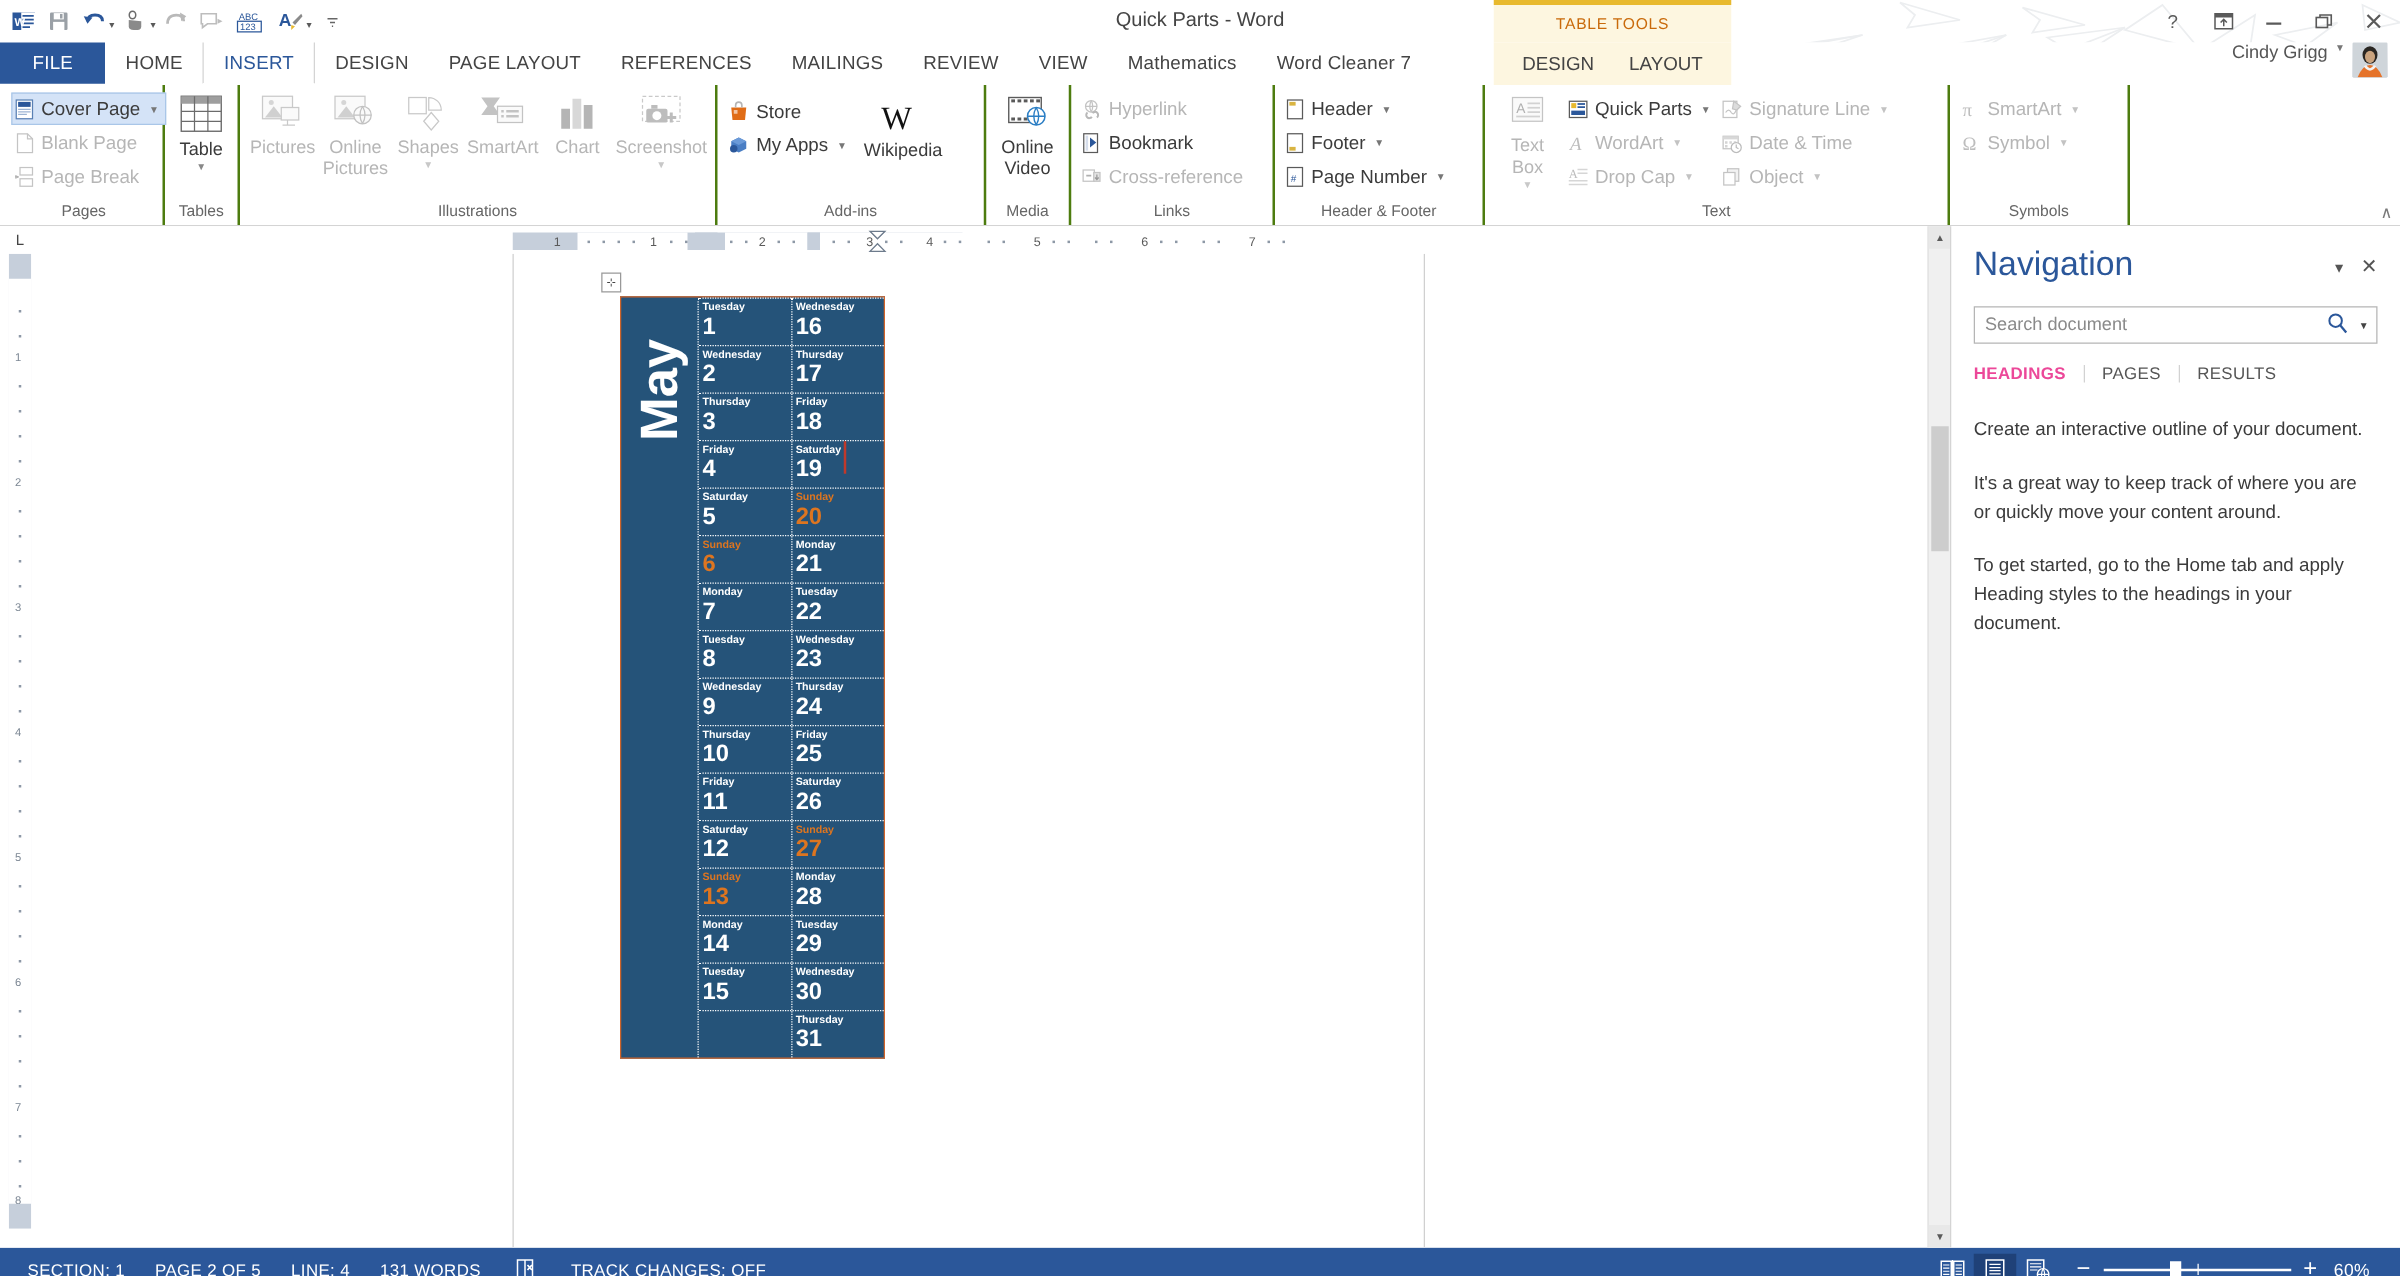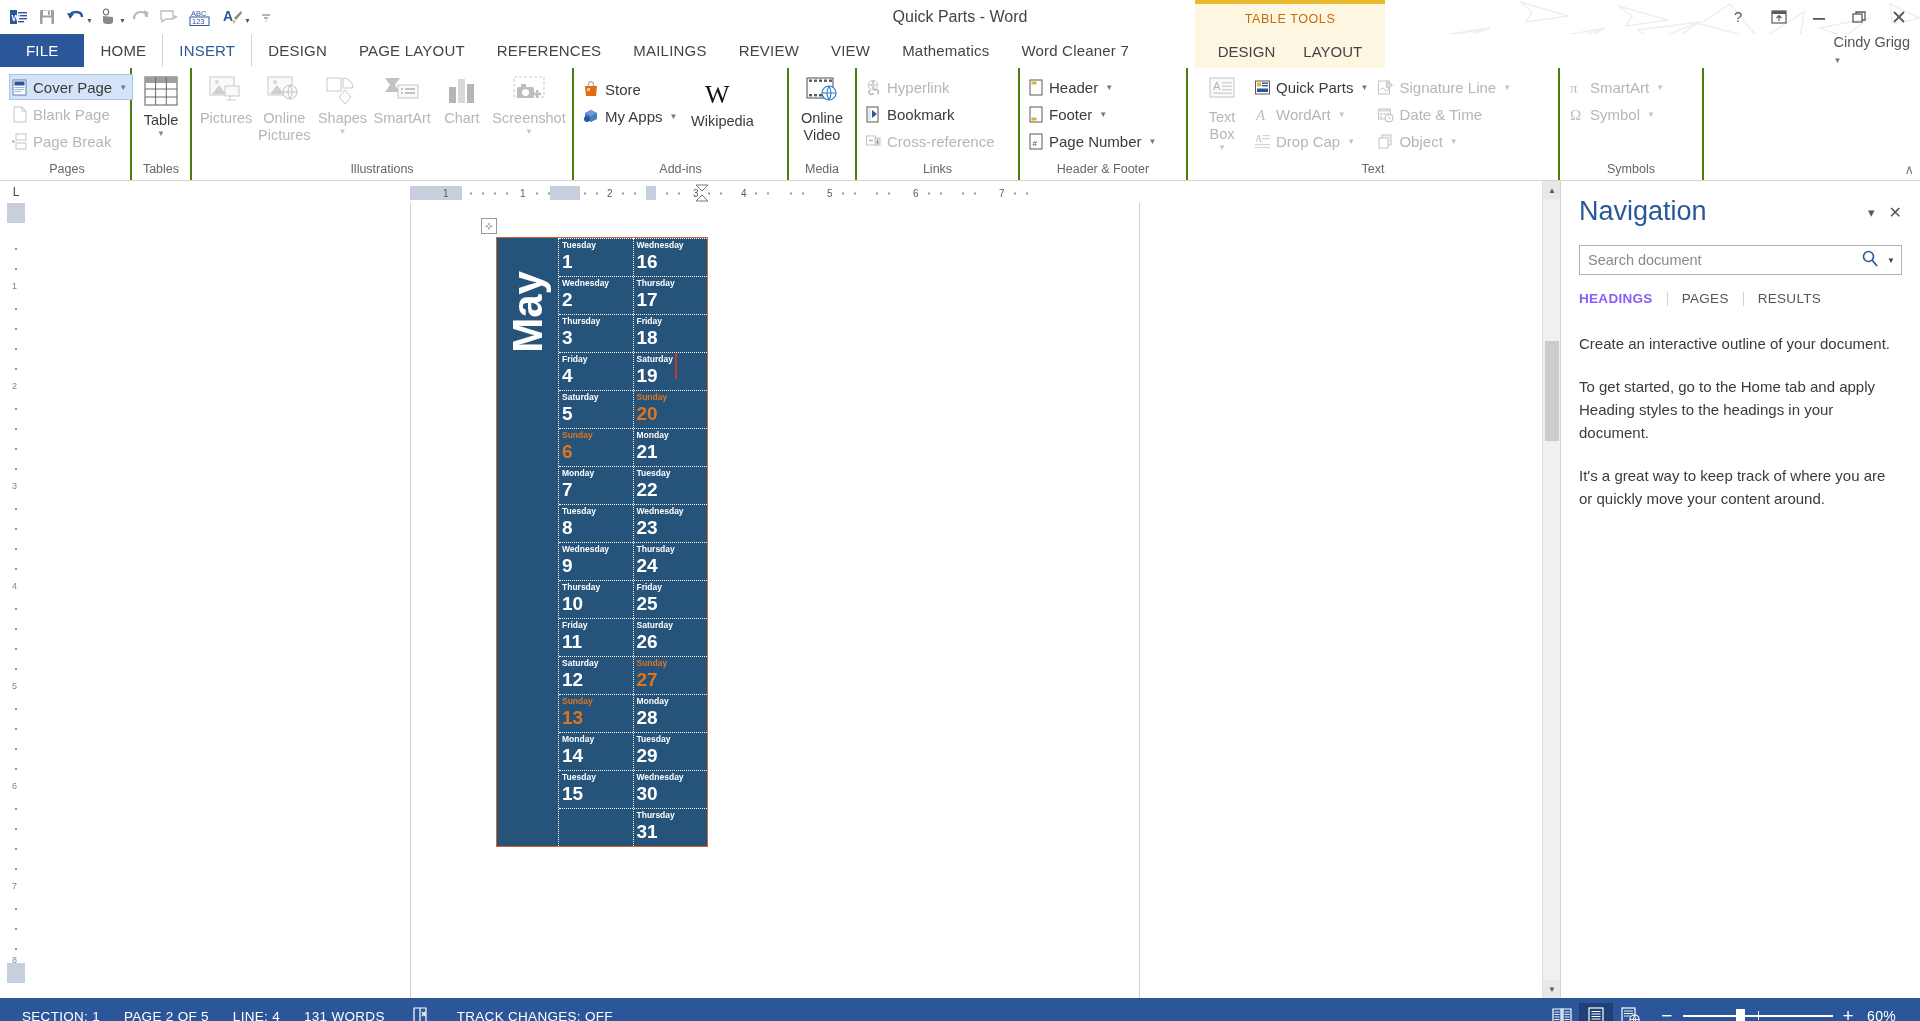--- a/index.html
+++ b/index.html
@@ -81,21 +81,21 @@
   }
   .ctx-tabs {
     position: absolute; top: 34px; left: 0; right: 0; height: 34px;
     background: #fdf6e0; display: flex; align-items: center; justify-content: center; gap: 4px;
   }
   .ctx-tab {
     font-size: 15px; color: #444; padding: 0 12px; cursor: default;
   }
   .account {
     position: absolute; right: 10px; top: 0; height: 34px;
-    display: flex; gap: 6px; z-index: 3; flex-direction: column;
+    display: flex; gap: 6px; z-index: 3;
   }
   .account-name { font-size: 14.5px; color: #555; }
   .account-caret { font-size: 8px; color: #777; }
   .avatar {
     width: 28px; height: 28px; border-radius: 1px; overflow:hidden;
     background: linear-gradient(#d9dde2,#b9c0c8);
   }
 
   
   .ribbon {
@@ -240,21 +240,21 @@
   .nav-search input {
     flex: 1; border: none; outline: none; font-size: 14.5px;
     color: #333; font-family: "Liberation Sans", sans-serif; background: transparent;
   }
   .nav-search input::placeholder { color: #8a8a8a; }
   .nav-tabs { display: flex; align-items: center; margin-top: 16px; gap: 0; }
   .nav-tab {
     font-size: 13.5px; color: #555; padding: 0 14px; cursor: default; letter-spacing: .3px;
   }
   .nav-tab:first-child { padding-left: 0; }
-  .nav-tab.active { color: #8b5cf6; font-weight: bold; }
+  .nav-tab.active { color: #ec4899; font-weight: bold; }
   .nav-sep { width: 1px; height: 14px; background: #d2d2d2; }
   .nav-body { margin-top: 26px; }
   .nav-p { font-size: 15px; color: #3b3b3b; line-height: 23px; margin-bottom: 20px; }
 
   
   .vscroll {
     position: absolute; right: 0; top: 0; bottom: 0; width: 18px;
     background: #f0f0f0; border-left: 1px solid #e0e0e0;
   }
   .vscroll-up, .vscroll-down {
@@ -1157,22 +1157,22 @@
     <div class="nav-tabs">
       <div class="nav-tab active">HEADINGS</div>
       <div class="nav-sep"></div>
       <div class="nav-tab">PAGES</div>
       <div class="nav-sep"></div>
       <div class="nav-tab">RESULTS</div>
     </div>
 
     <div class="nav-body">
       <p class="nav-p">Create an interactive outline of your document.</p>
+      <p class="nav-p">It's a great way to keep track of where you are or quickly move your content around.</p>
       <p class="nav-p">To get started, go to the Home tab and apply Heading styles to the headings in your document.</p>
-      <p class="nav-p">It's a great way to keep track of where you are or quickly move your content around.</p>
     </div>
   </div>
 </div>
 
 <div class="statusbar">
   <div class="sb-item">SECTION: 1</div>
   <div class="sb-item">PAGE 2 OF 5</div>
   <div class="sb-item">LINE: 4</div>
   <div class="sb-item">131 WORDS</div>
   <div class="sb-item" style="padding:0 14px">

